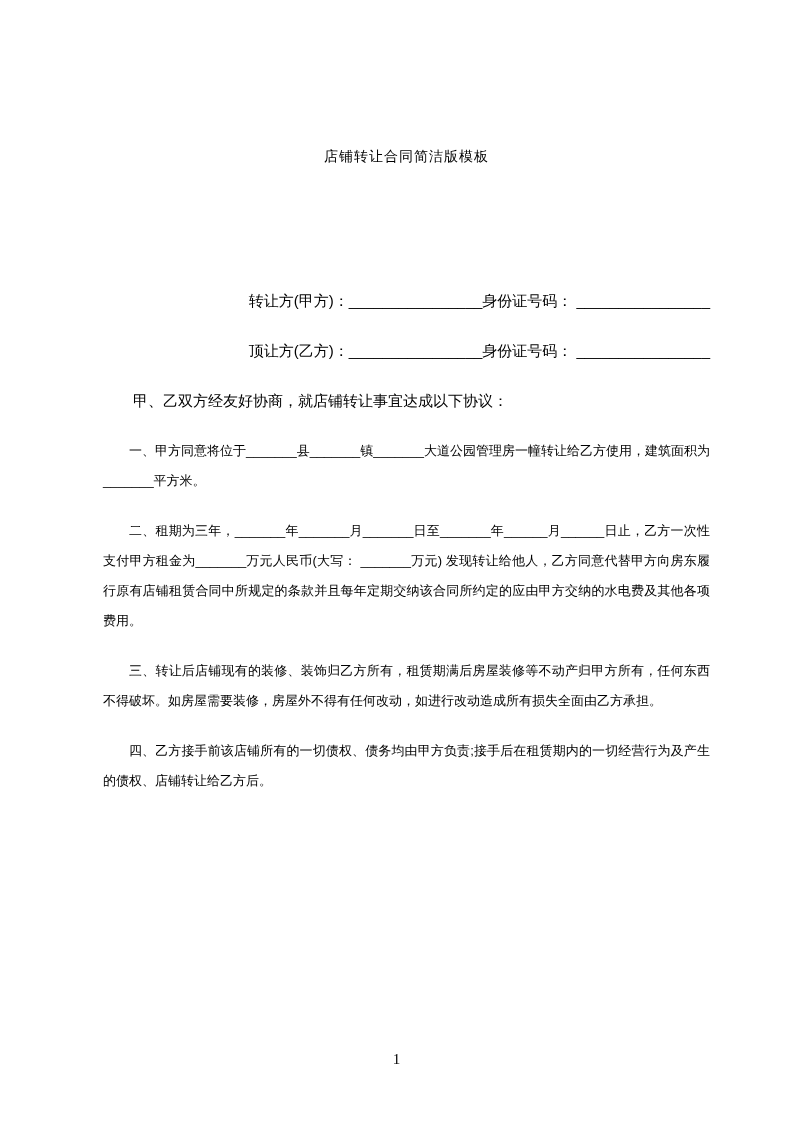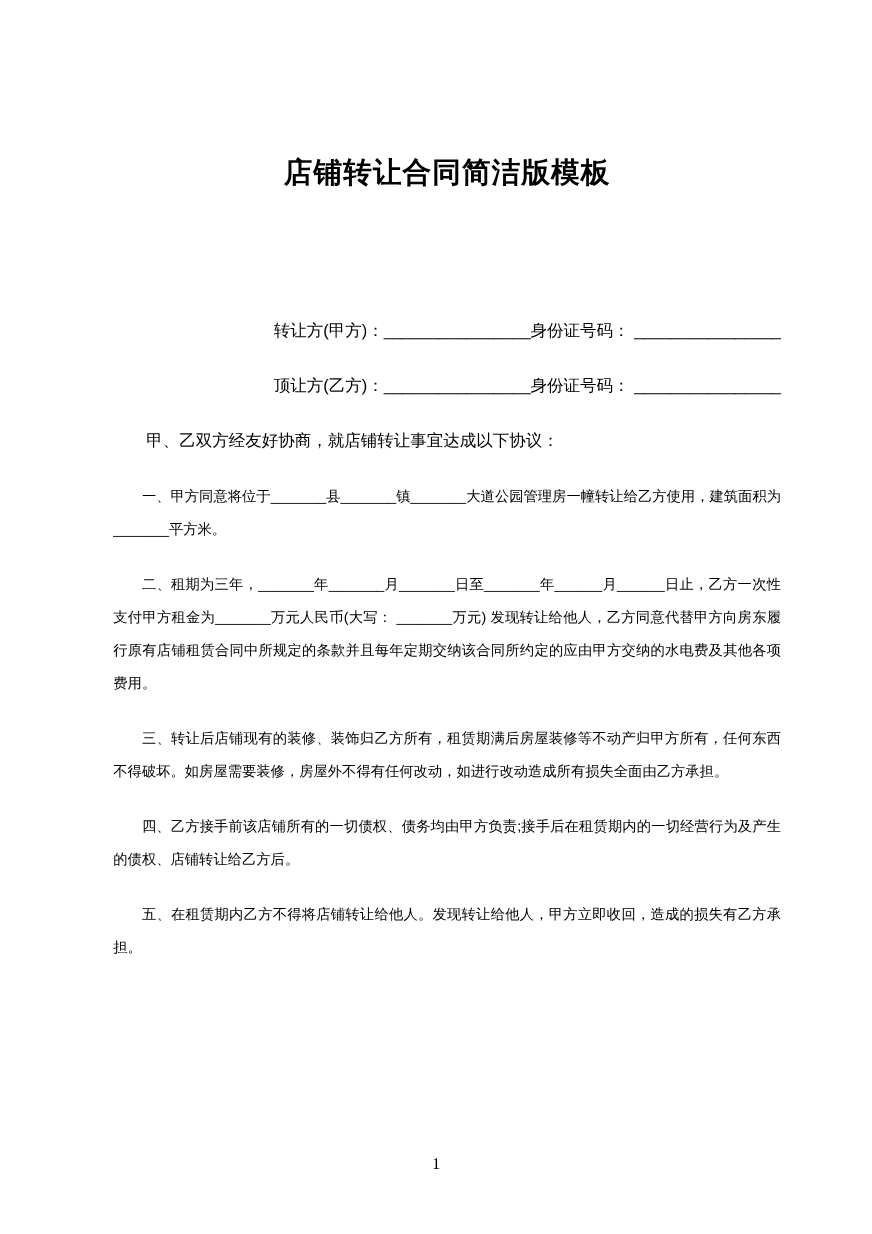--- a/index.html
+++ b/index.html
@@ -17,23 +17,23 @@
     font-family: "Liberation Sans", sans-serif;
   }
   .content {
     position: absolute;
     left: 103px;
     top: 138px;
     width: 607px;
   }
   .doc-title {
     margin: 0 0 112px 0;
-    font-size: 26px;
+    font-size: 14px;
     line-height: 36px;
-    font-weight: bold;
+    font-weight: normal;
     text-align: center;
     letter-spacing: 1px;
   }
   .party-line {
     margin: 0 0 20px 0;
     font-size: 15px;
     line-height: 30px;
     text-indent: 2em;
     white-space: nowrap;
     text-align: right;
@@ -77,18 +77,17 @@
     <p class="party-line"><span>转让方(甲方)：</span><span class="blank">________________</span><span>身份证号码：</span> <span class="blank">________________</span></p>
 
     <p class="party-line"><span>顶让方(乙方)：</span><span class="blank">________________</span><span>身份证号码：</span> <span class="blank">________________</span></p>
 
     <p class="intro-para">甲、乙双方经友好协商，就店铺转让事宜达成以下协议：</p>
 
     <p class="clause">一、甲方同意将位于_______县_______镇_______大道公园管理房一幢转让给乙方使用，建筑面积为_______平方米。</p>
     <p class="clause">二、租期为三年，_______年_______月_______日至_______年______月______日止，乙方一次性支付甲方租金为_______万元人民币(大写： _______万元) 发现转让给他人，乙方同意代替甲方向房东履行原有店铺租赁合同中所规定的条款并且每年定期交纳该合同所约定的应由甲方交纳的水电费及其他各项费用。</p>
     <p class="clause">三、转让后店铺现有的装修、装饰归乙方所有，租赁期满后房屋装修等不动产归甲方所有，任何东西不得破坏。如房屋需要装修，房屋外不得有任何改动，如进行改动造成所有损失全面由乙方承担。</p>
     <p class="clause">四、乙方接手前该店铺所有的一切债权、债务均由甲方负责;接手后在租赁期内的一切经营行为及产生的债权、店铺转让给乙方后。</p>
-    <p class="clause">五、在租赁期内乙方不得将店铺转让给他人。发现转让给他人，甲方立即收回，造成的损失有乙方承担。</p>
 
   </div>
 
   <div class="page-number">1</div>
 </div>
 
 </body></html>

